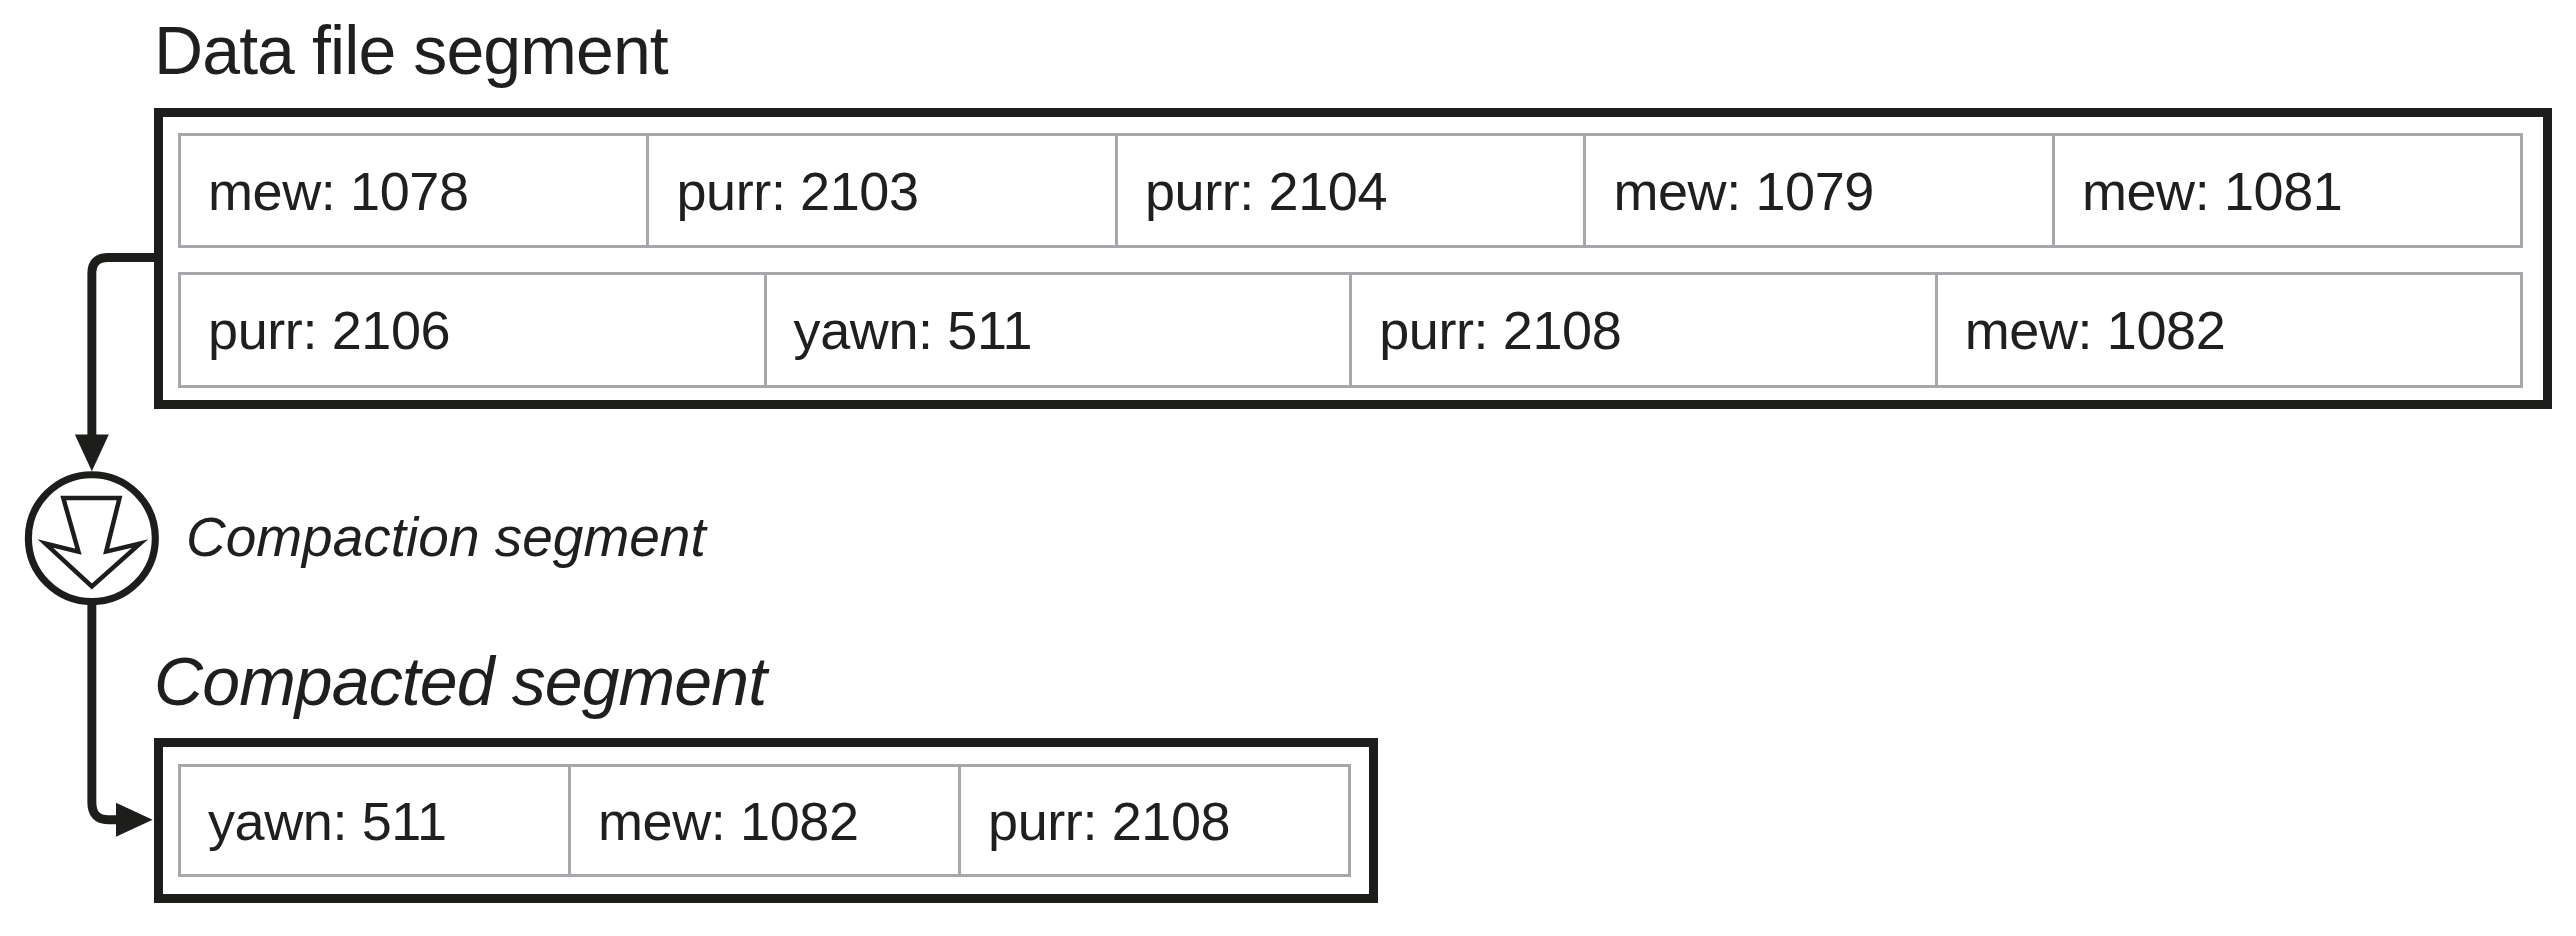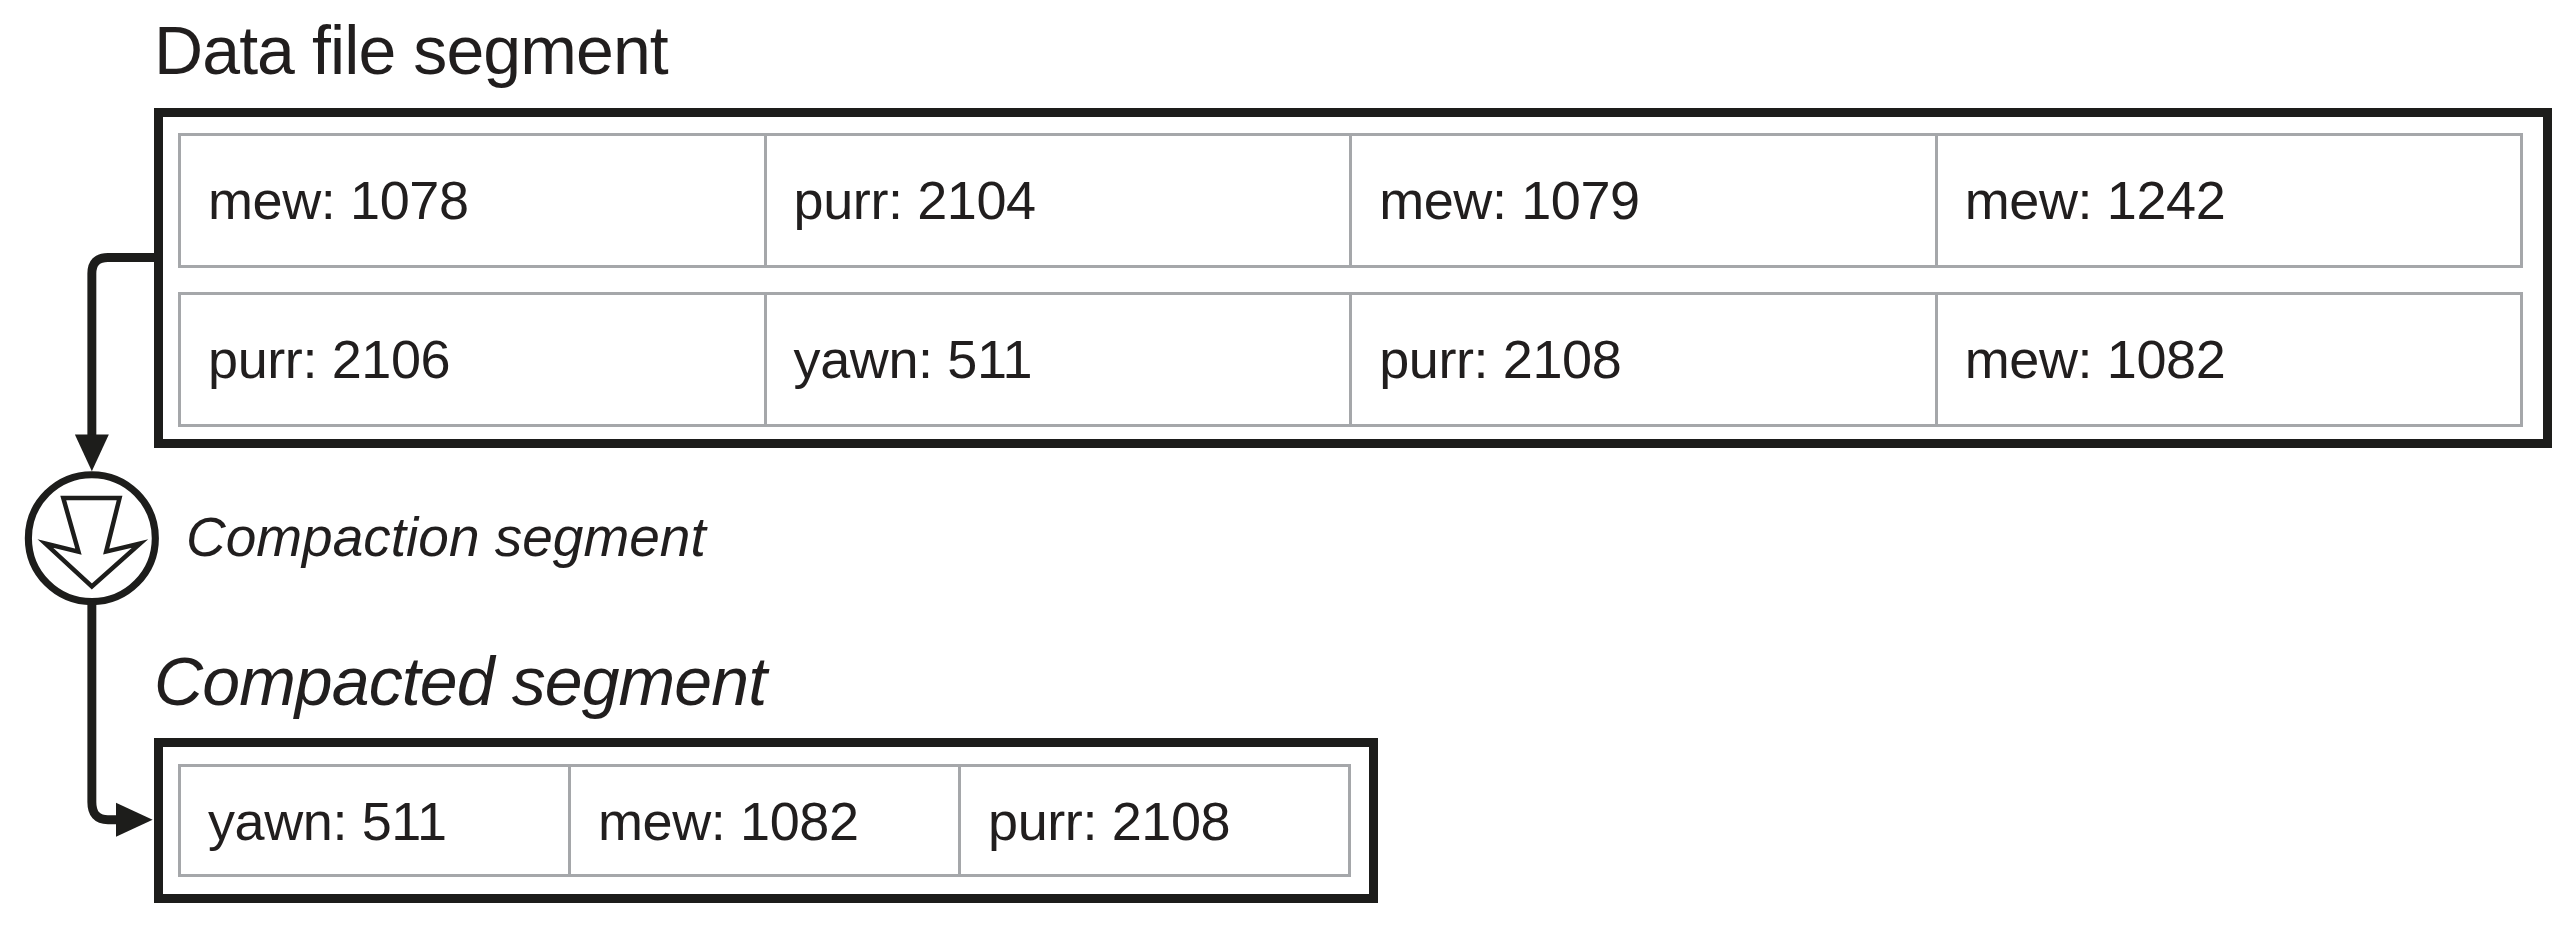--- a/index.html
+++ b/index.html
@@ -33,21 +33,21 @@
     box-sizing: border-box;
     border: 9.8px solid #1d1d1b;
     background: #ffffff;
     display: flex;
     flex-direction: column;
   }
   .seg-box.big {
     left: 154px;
     top: 108px;
     width: 2398px;
-    height: 340px;
+    height: 301px;
     padding: 16px 19.7px 12.5px 15px;
     gap: 24px;
   }
   .seg-box.compacted {
     left: 154px;
     top: 738px;
     width: 1224px;
     height: 165px;
     padding: 17px 18px 17px 15px;
   }
@@ -106,23 +106,24 @@
 
   <div class="fig-title t1">Data file segment</div>
 
   <div class="process-label">Compaction segment</div>
 
   <div class="fig-title t2">Compacted segment</div>
 
   <div class="seg-box big">
     <div class="row-strip">
       <div class="cell">mew: 1078</div>
+      <div class="cell">purr: 2103</div>
       <div class="cell">purr: 2104</div>
       <div class="cell">mew: 1079</div>
-      <div class="cell">mew: 1242</div>
+      <div class="cell">mew: 1081</div>
     </div>
     <div class="row-strip">
       <div class="cell">purr: 2106</div>
       <div class="cell">yawn: 511</div>
       <div class="cell">purr: 2108</div>
       <div class="cell">mew: 1082</div>
     </div>
   </div>
 
   <div class="seg-box compacted">

